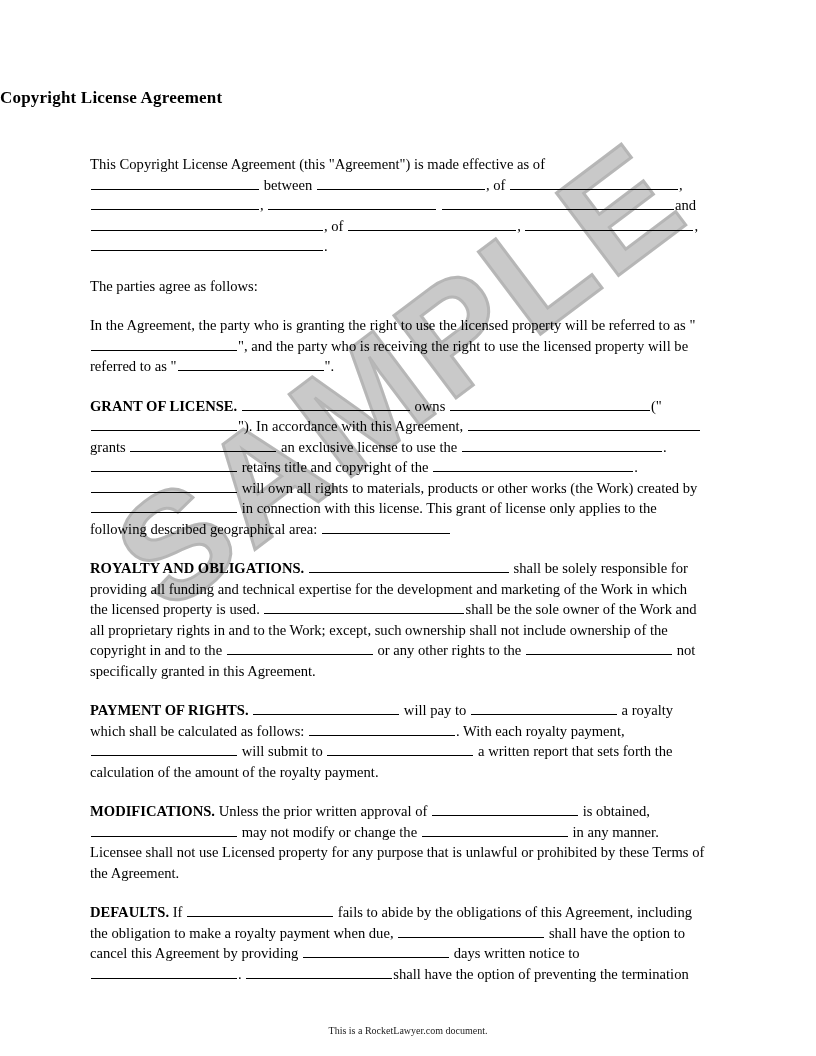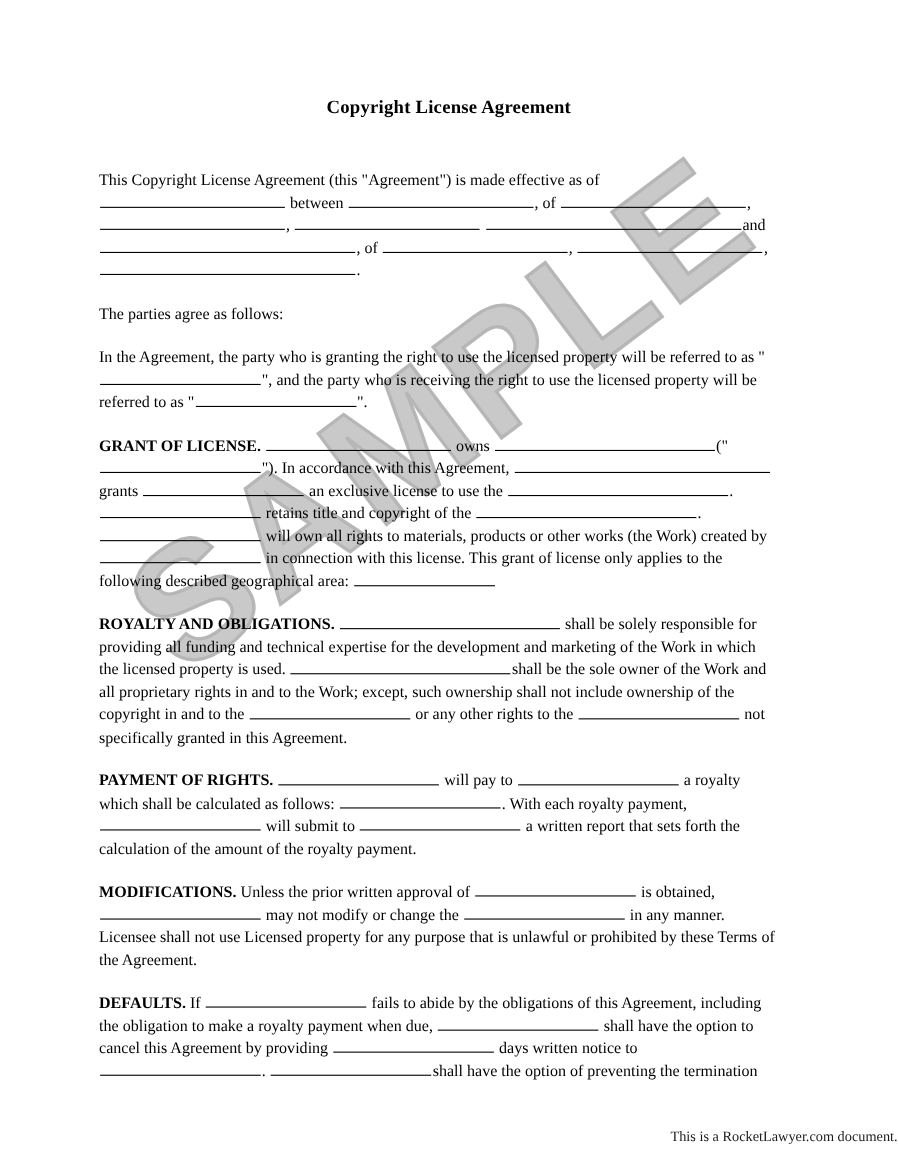--- a/index.html
+++ b/index.html
@@ -78,21 +78,21 @@
     width: 816px;
     height: 1056px;
     z-index: 2;
   }
 
   #doc-title {
     position: absolute;
     left: 0;
     top: 88px;
     width: 816px;
-    text-align: center;
+    text-align: left;
     font-size: 17px;
     font-weight: bold;
     letter-spacing: 0.2px;
   }
 
   #content {
     position: absolute;
     left: 90px;
     top: 154px;
     width: 634px;
@@ -124,22 +124,22 @@
   .b-lg { width: 146px; }
   .b-xl { width: 168px; }
   .b-xxl { width: 200px; }
   .b-grow { width: 232px; }
 
   #footer {
     position: absolute;
     left: 0;
     top: 1025px;
     width: 816px;
-    text-align: right;
-    font-size: 13px;
+    text-align: center;
+    font-size: 10px;
     color: #1a1a1a;
     z-index: 2;
   }
 </style>
 </head>
 <body>
 
 <div id="page">
 
   <div id="watermark-layer">

